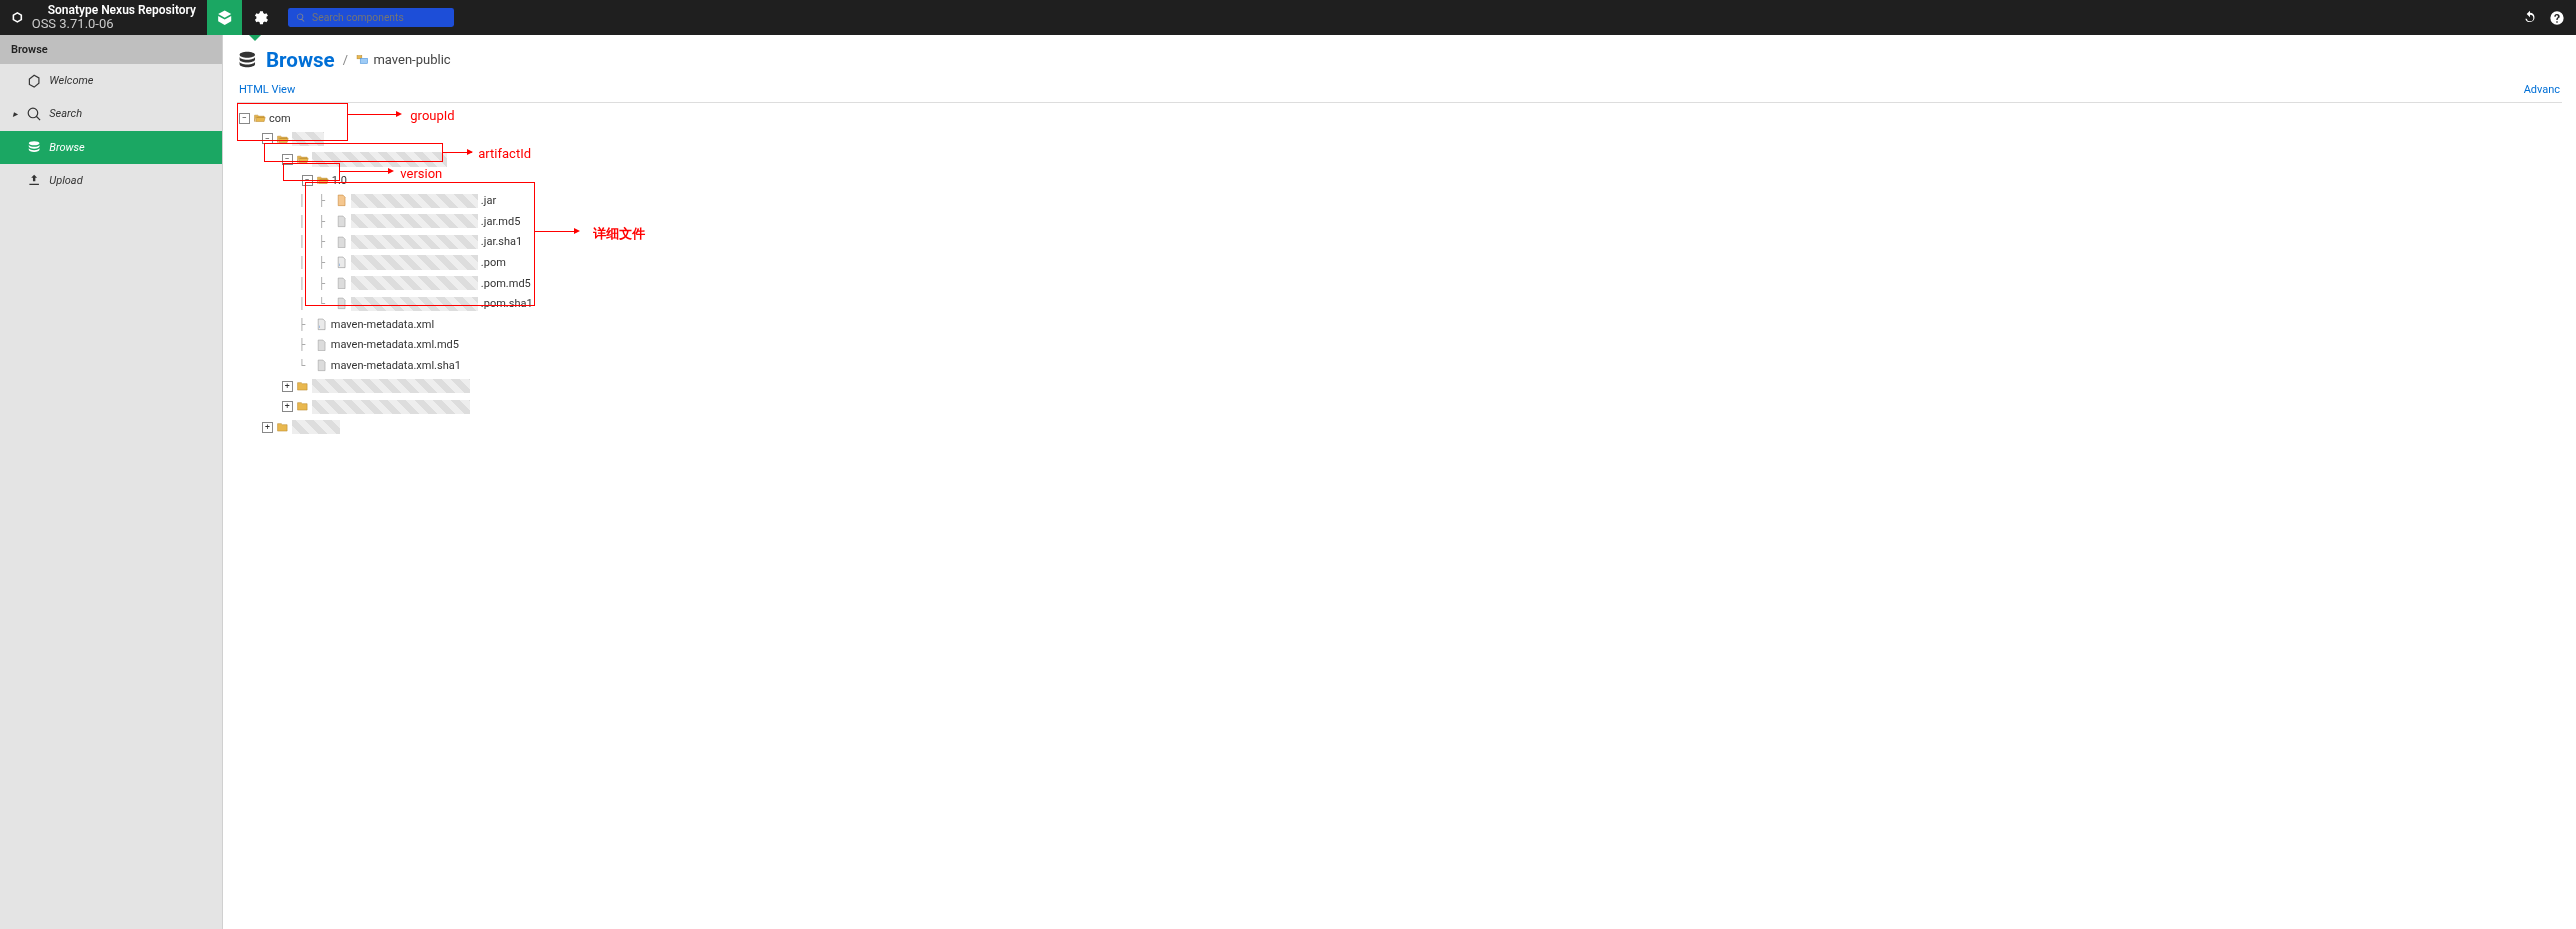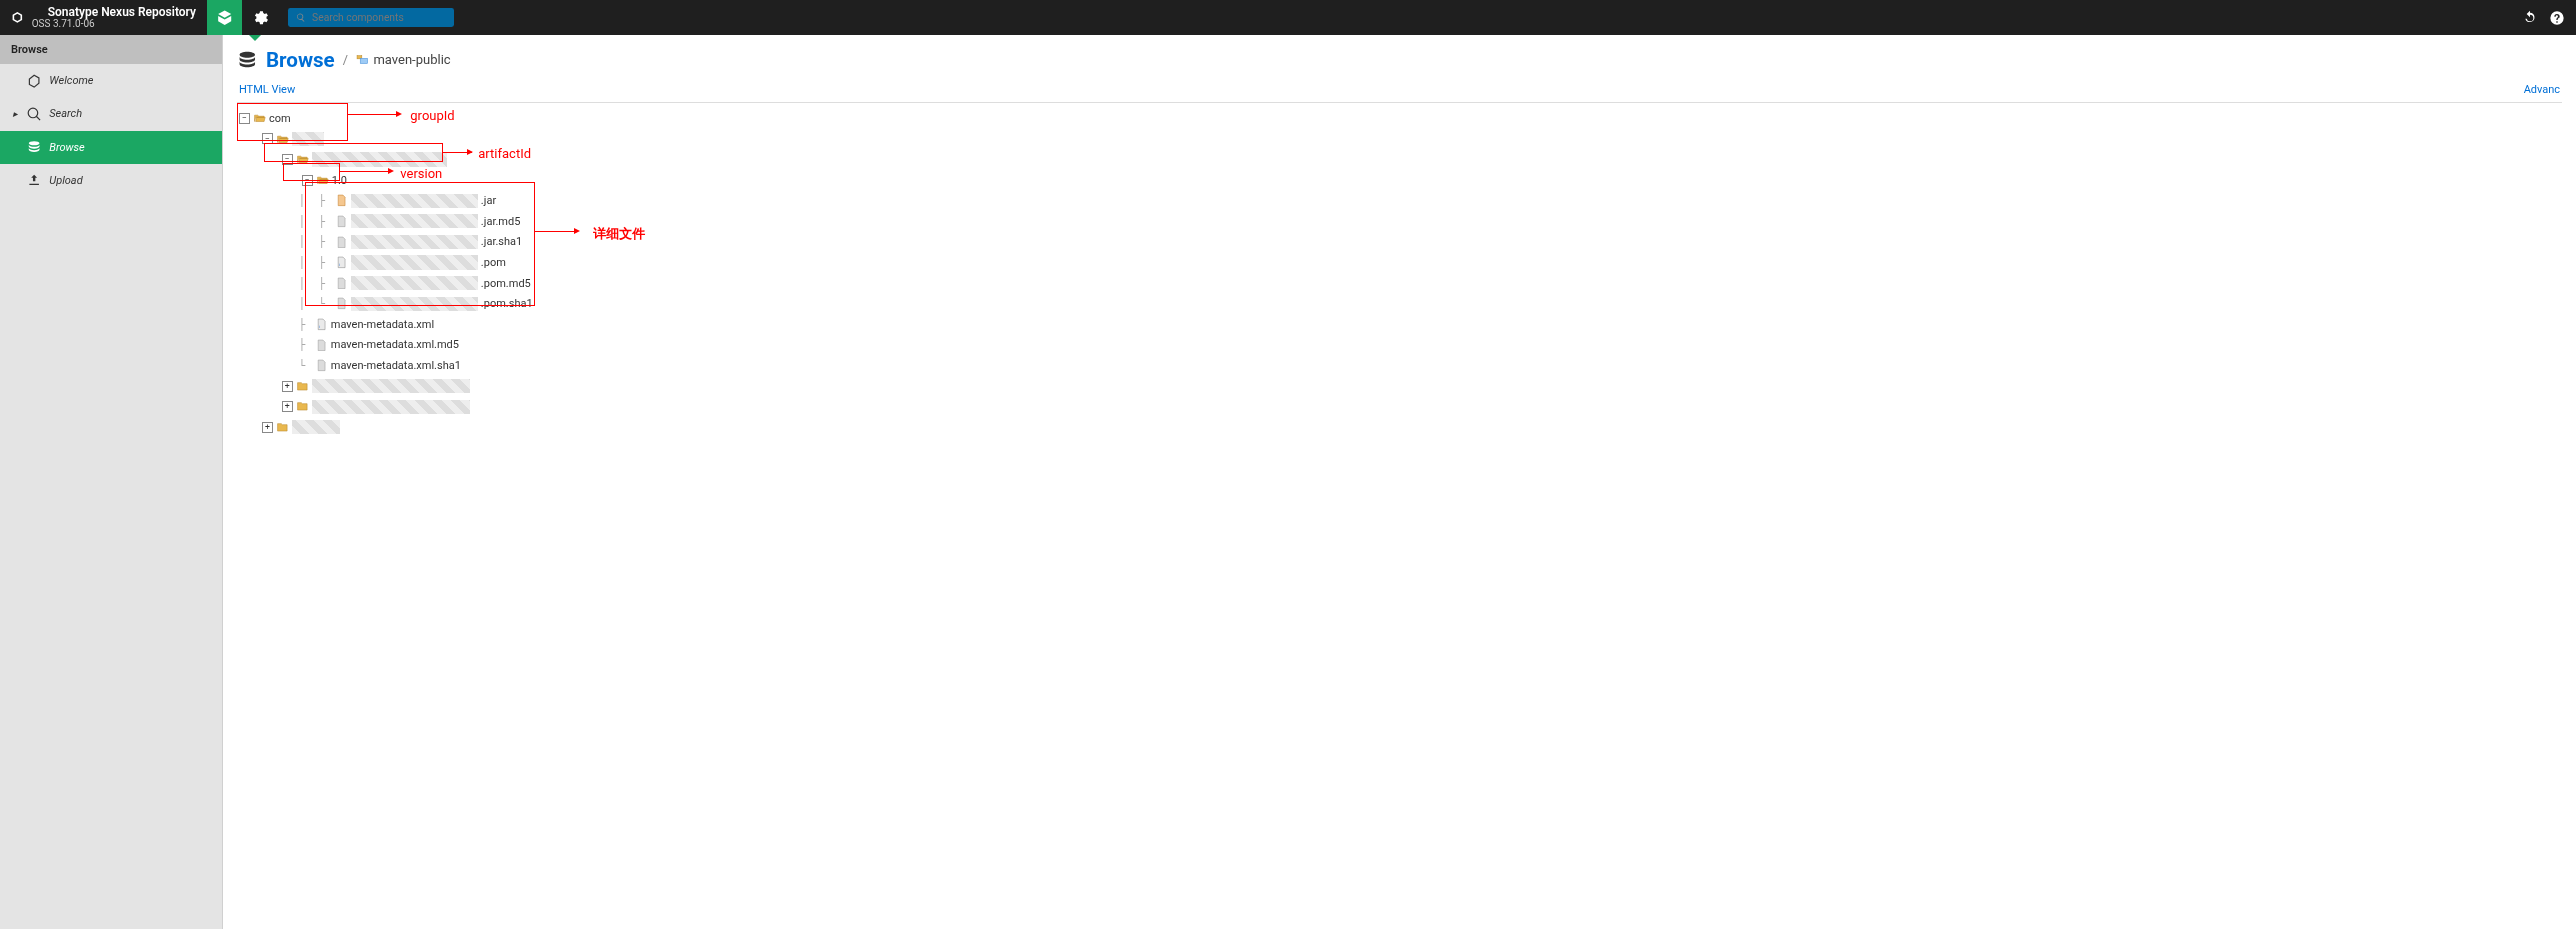--- a/index.html
+++ b/index.html
@@ -2,27 +2,27 @@
 <html style="font-size:12.7px"><head>
 <meta charset="utf-8">
 <style>
   * { margin: 0; padding: 0; box-sizing: border-box; font-family: -apple-system, BlinkMacSystemFont, "Segoe UI", Roboto, Helvetica, Arial, sans-serif; }
   body { background: #fff; color: #333; font-size: 11px; }
 
   
   .topbar { height: 35px; background: #1f1f1f; display: flex; align-items: stretch; color: #fff; position: relative; }
   .brand { display: flex; align-items: center; padding: 0 11px; gap: 8px; }
   .brand-title { font-weight: 600; font-size: 12px; line-height: 1; margin-left: 16px; }
-  .brand-sub { font-size: 10px; color: #ccc; line-height: 1.2; }
+  .brand-sub { font-size: 13px; color: #ccc; line-height: 1.2; }
   .topbar-tabs { display: flex; align-items: stretch; }
   .topbar-tab { width: 35px; display: flex; align-items: center; justify-content: center; cursor: pointer; }
   .topbar-tab.active { background: #1ba763; }
   .topbar-tab svg { width: 17.4px; height: 17.4px; fill: #fff; }
   .search-wrap { display: flex; align-items: center; margin-left: 11px; }
-  .search-box { display: flex; align-items: center; background: #0369a1; border-radius: 2.4px; padding: 3.2px 8px; width: 166px; gap: 6.3px; }
+  .search-box { display: flex; align-items: center; background: #1d4ed8; border-radius: 2.4px; padding: 3.2px 8px; width: 166px; gap: 6.3px; }
   .search-box svg { width: 11px; height: 11px; fill: #888; }
   .search-box input { background: transparent; border: none; outline: none; color: #bbb; font-size: 10.3px; width: 100%; }
   .topbar-right { margin-left: auto; display: flex; align-items: center; padding: 0 11px; gap: 11px; }
   .topbar-right svg { width: 16px; height: 16px; fill: #fff; cursor: pointer; }
   .green-arrow { position: absolute; left: 249px; top: 35px; width: 0; height: 0; border-left: 6.3px solid transparent; border-right: 6.3px solid transparent; border-top: 6.3px solid #1ba763; z-index: 5; }
 
   
   .layout { display: flex; height: calc(100vh - 35px); }
   .sidebar { width: 223px; background: #e4e4e4; border-right: 0.8px solid #d0d0d0; flex-shrink: 0; }
   .side-head { background: #bfbfbf; color: #222; font-weight: 600; font-size: 11px; padding: 8px 11px; }

